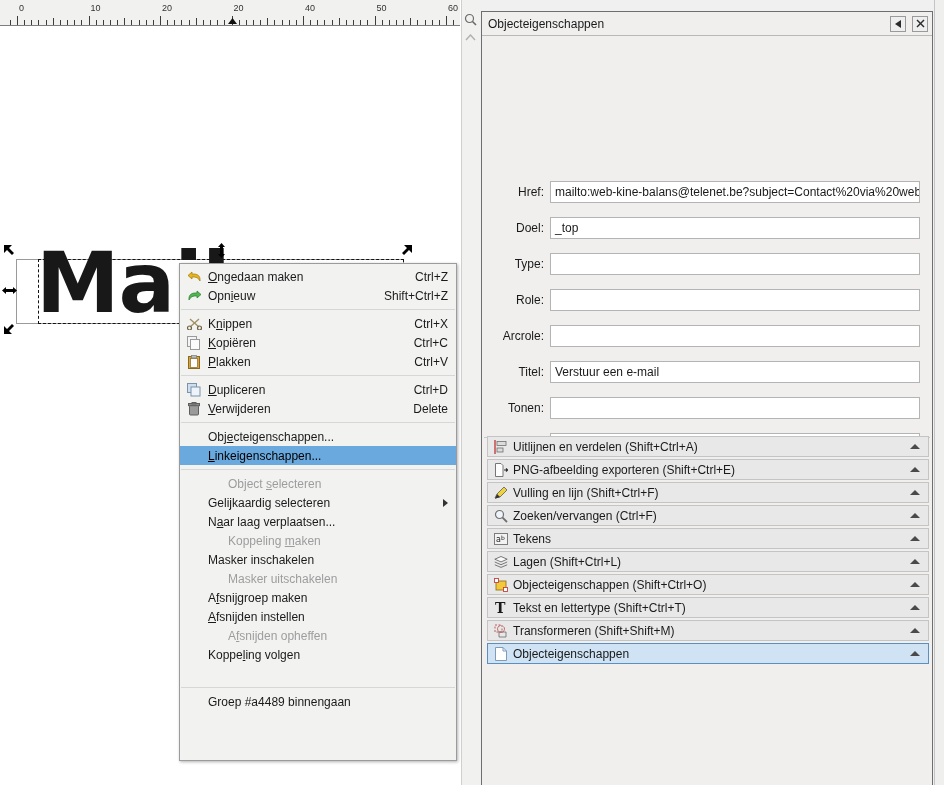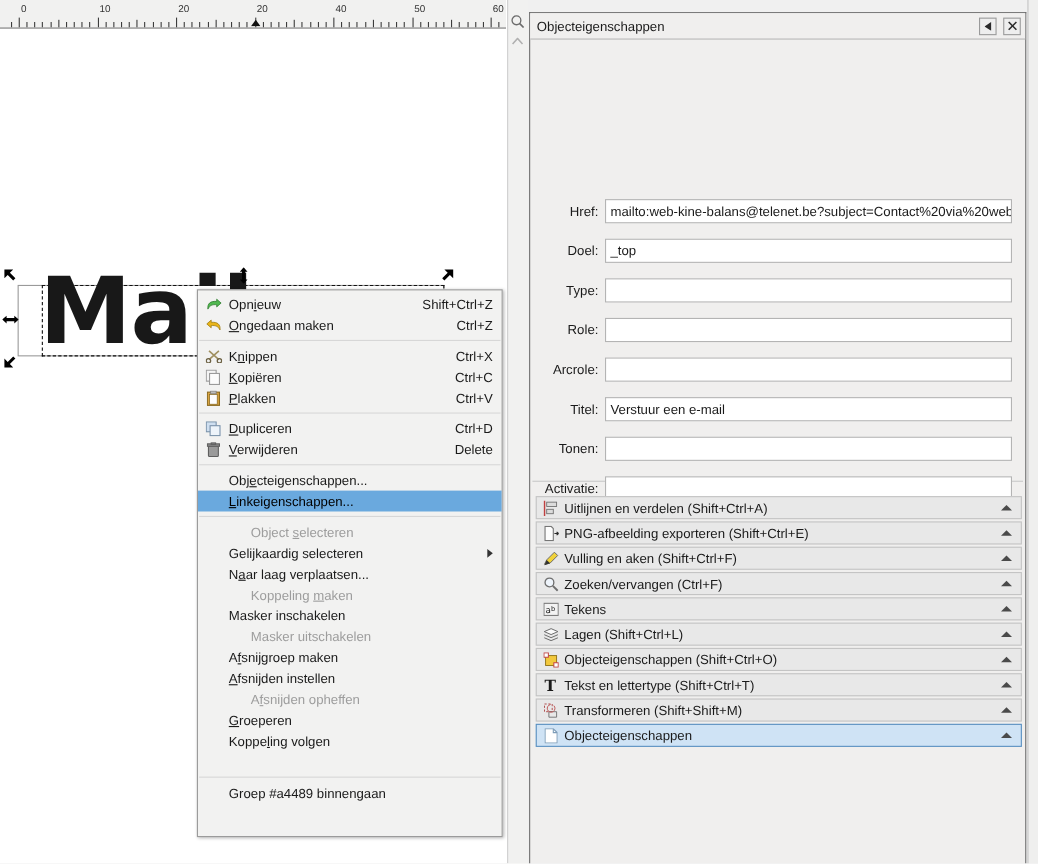--- a/index.html
+++ b/index.html
@@ -182,21 +182,21 @@
     flex: 1 1 auto; height: 22px; margin-right: 10px;
     background: #ffffff; border: 1px solid #b4b4b4;
     font-size: 12px; color:#1a1a1a;
     padding: 0 4px; line-height: 20px;
     overflow: hidden; white-space: nowrap;
     font-family: "Liberation Sans", sans-serif;
   }
 
   
   #dialog-list {
-    position: absolute; left: 5px; top: 439px; width: 442px;
+    position: absolute; left: 5px; top: 424px; width: 442px;
   }
   .dlg-bar {
     position: relative;
     display:flex; align-items:center;
     height: 21px; margin-bottom: 2px;
     background: #e8e8e8;
     border: 1px solid #c4c4c4;
     padding-left: 4px;
     font-size: 12px; color: #1a1a1a;
   }
@@ -360,34 +360,34 @@
       <svg width="11" height="7" viewBox="0 0 11 7">
           <path d="M1 6 L5.5 1 L10 6" fill="none" stroke="#b0b0b0" stroke-width="1.4"></path>
         </svg>
     </div>
   </div>
 
   <div id="ctx-menu">
       <div class="mi">
         <span class="mi-icon">
           <svg width="15" height="13" viewBox="0 0 15 13">
+            <path d="M5 2 L1 5.5 L5 9 L5 7 C9 6.6 11.5 7.8 13 11 C13.5 6 11 3.6 5 4 Z" fill="#e9b418" stroke="#9c7a10" stroke-width="0.7" stroke-linejoin="round"></path>
+          </svg>
+        </span>
+        <span class="mi-label"><u>O</u>ngedaan maken</span>
+        <span class="mi-accel">Ctrl+Z</span>
+      </div>
+      <div class="mi">
+        <span class="mi-icon">
+          <svg width="15" height="13" viewBox="0 0 15 13">
             <path d="M10 2 L14 5.5 L10 9 L10 7 C6 6.6 3.5 7.8 2 11 C1.5 6 4 3.6 10 4 Z" fill="#4fb84f" stroke="#2d7a2d" stroke-width="0.7" stroke-linejoin="round"></path>
           </svg>
         </span>
         <span class="mi-label">Opn<u>i</u>euw</span>
         <span class="mi-accel">Shift+Ctrl+Z</span>
-      </div>
-      <div class="mi">
-        <span class="mi-icon">
-          <svg width="15" height="13" viewBox="0 0 15 13">
-            <path d="M5 2 L1 5.5 L5 9 L5 7 C9 6.6 11.5 7.8 13 11 C13.5 6 11 3.6 5 4 Z" fill="#e9b418" stroke="#9c7a10" stroke-width="0.7" stroke-linejoin="round"></path>
-          </svg>
-        </span>
-        <span class="mi-label"><u>O</u>ngedaan maken</span>
-        <span class="mi-accel">Ctrl+Z</span>
       </div>
       <div class="mi-sep"></div>
       <div class="mi">
         <span class="mi-icon">
           <svg width="15" height="13" viewBox="0 0 15 13">
             <line x1="3" y1="2" x2="12" y2="10" stroke="#a09060" stroke-width="1.4"></line>
             <line x1="12" y1="2" x2="3" y2="10" stroke="#a09060" stroke-width="1.4"></line>
             <circle cx="2.5" cy="11" r="2" fill="none" stroke="#6d6244" stroke-width="1.2"></circle>
             <circle cx="12.5" cy="11" r="2" fill="none" stroke="#6d6244" stroke-width="1.2"></circle>
           </svg>
@@ -480,24 +480,20 @@
       <div class="mi">
         <span class="mi-icon"></span>
         <span class="mi-label"><u>A</u>fsnijden instellen</span>
       </div>
       <div class="mi dim">
         <span class="mi-icon"></span>
         <span class="mi-label">A<u>f</u>snijden opheffen</span>
       </div>
       <div class="mi">
         <span class="mi-icon"></span>
-        <span class="mi-label"><u>G</u>roeperen</span>
-      </div>
-      <div class="mi">
-        <span class="mi-icon"></span>
         <span class="mi-label">Koppe<u>l</u>ing volgen</span>
       </div>
       <div class="mi">
         <span class="mi-icon"></span>
       </div>
       <div class="mi-sep"></div>
       <div class="mi">
         <span class="mi-icon"></span>
         <span class="mi-label">Groep #a4489 binnengaan</span>
       </div>
@@ -579,21 +575,21 @@
           <span class="dlg-label">PNG-afbeelding exporteren (Shift+Ctrl+E)</span>
           <span class="dlg-arrow"></span>
         </div>
         <div class="dlg-bar">
           <span class="dlg-icon">
             <svg width="14" height="14" viewBox="0 0 14 14">
               <path d="M1 12 L3 8 L10 1 L13 4 L6 11 Z" fill="#f0d23a" stroke="#6a6a6a" stroke-width="0.9"></path>
               <path d="M3 8 L6 11 L1 12.8 Z" fill="#333"></path>
             </svg>
           </span>
-          <span class="dlg-label">Vulling en aken (Shift+Ctrl+F)</span>
+          <span class="dlg-label">Vulling en lijn (Shift+Ctrl+F)</span>
           <span class="dlg-arrow"></span>
         </div>
         <div class="dlg-bar">
           <span class="dlg-icon">
             <svg width="14" height="14" viewBox="0 0 14 14">
               <circle cx="5.5" cy="5.5" r="4" fill="#eef4fb" stroke="#6f6f6f" stroke-width="1.2"></circle>
               <line x1="8.6" y1="8.6" x2="13" y2="13" stroke="#6f6f6f" stroke-width="1.8"></line>
             </svg>
           </span>
           <span class="dlg-label">Zoeken/vervangen (Ctrl+F)</span>

